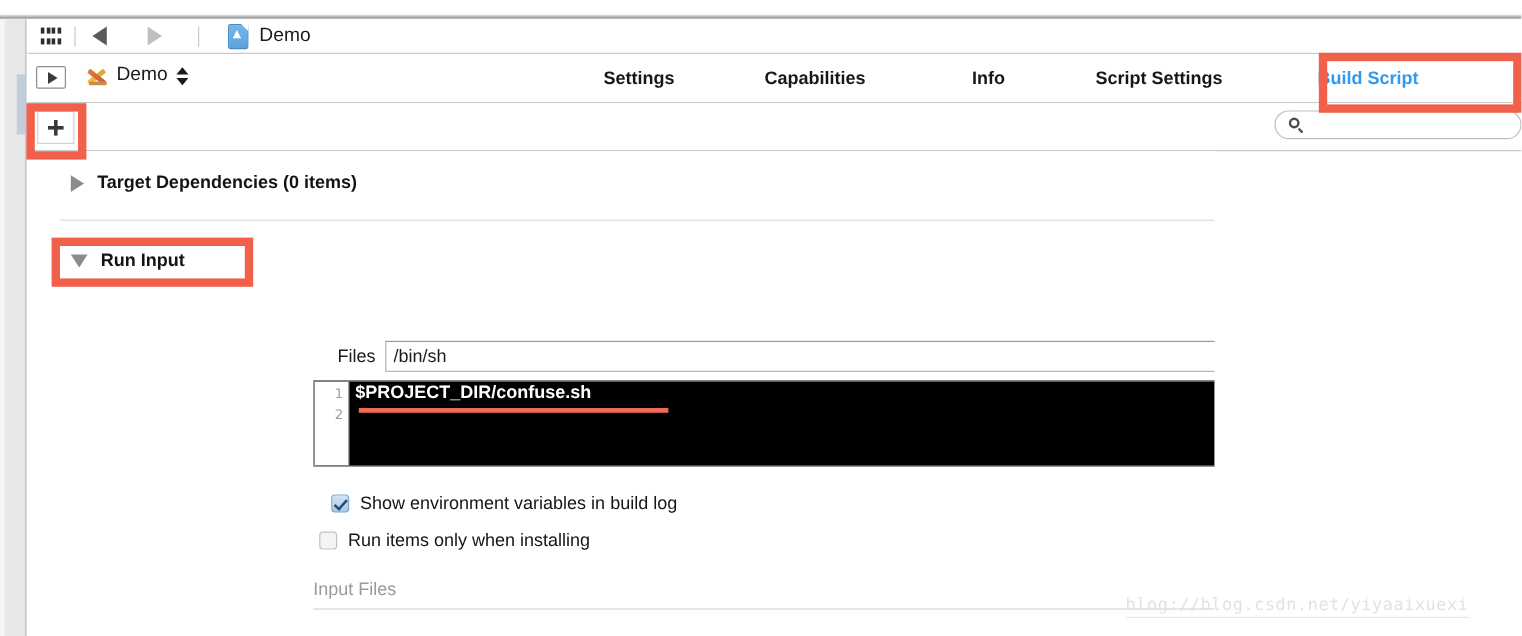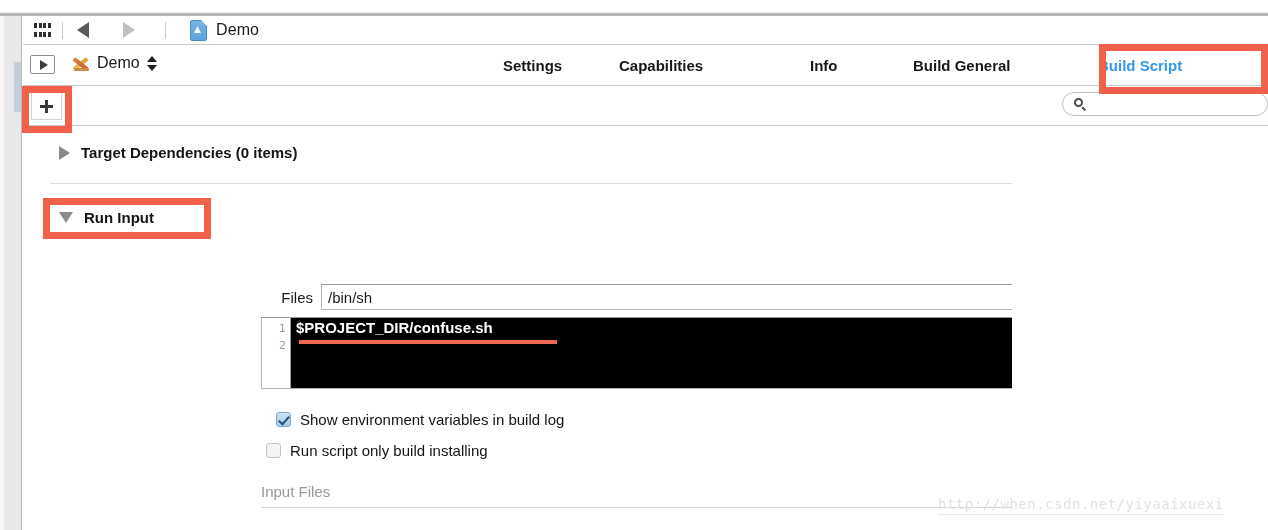--- a/index.html
+++ b/index.html
@@ -516,23 +516,23 @@
       </span>
       <span class="target-name">Demo</span>
       <span class="stepper">
         <span class="up"></span>
           <span class="dn"></span>
       </span>
     </div>
 
     <div class="tabs">
       <span class="tab" style="position:absolute;left:0px;">Settings</span>
-      <span class="tab" style="position:absolute;left:116px;">Capabilities</span>
+      <span class="tab" style="position:absolute;left:134px;">Capabilities</span>
       <span class="tab" style="position:absolute;left:307px;">Info</span>
-      <span class="tab" style="position:absolute;left:410px;">Build General</span>
+      <span class="tab" style="position:absolute;left:410px;">Script Settings</span>
       <span class="tab active" style="position:absolute;left:595px;">Build Script</span>
     </div>
   </div>
 
   <div class="filterrow">
     <div class="plus-btn">
       <span class="plus-glyph"></span>
     </div>
     <div class="search-field">
       <span class="search-icon">
@@ -573,32 +573,32 @@
       </div>
     </div>
 
     <div class="checkrow" style="left:253px; top:285px;">
       <span class="cbox on"></span>
       <span>Show environment variables in build log</span>
     </div>
 
     <div class="checkrow" style="left:243px; top:316px;">
       <span class="cbox off"></span>
-      <span>Run script only build installing</span>
+      <span>Run items only when installing</span>
     </div>
 
     <div class="inputfiles">
       <div class="lbl">Input Files</div>
       <div class="rule"></div>
     </div>
 
   </div>
 
   <div class="annot" style="left:1099px; top:44px; width:169px; height:50px;"></div>
   <div class="annot" style="left:22px; top:86px; width:50px; height:47px;"></div>
   <div class="annot" style="left:43px; top:198px; width:168px; height:41px;"></div>
 
   <div class="watermark">
-    <span>http://when.csdn.net/yiyaaixuexi</span>
+    <span>blog://blog.csdn.net/yiyaaixuexi</span>
     <div class="wrule"></div>
   </div>
 
 </div>
 
 </body></html>

